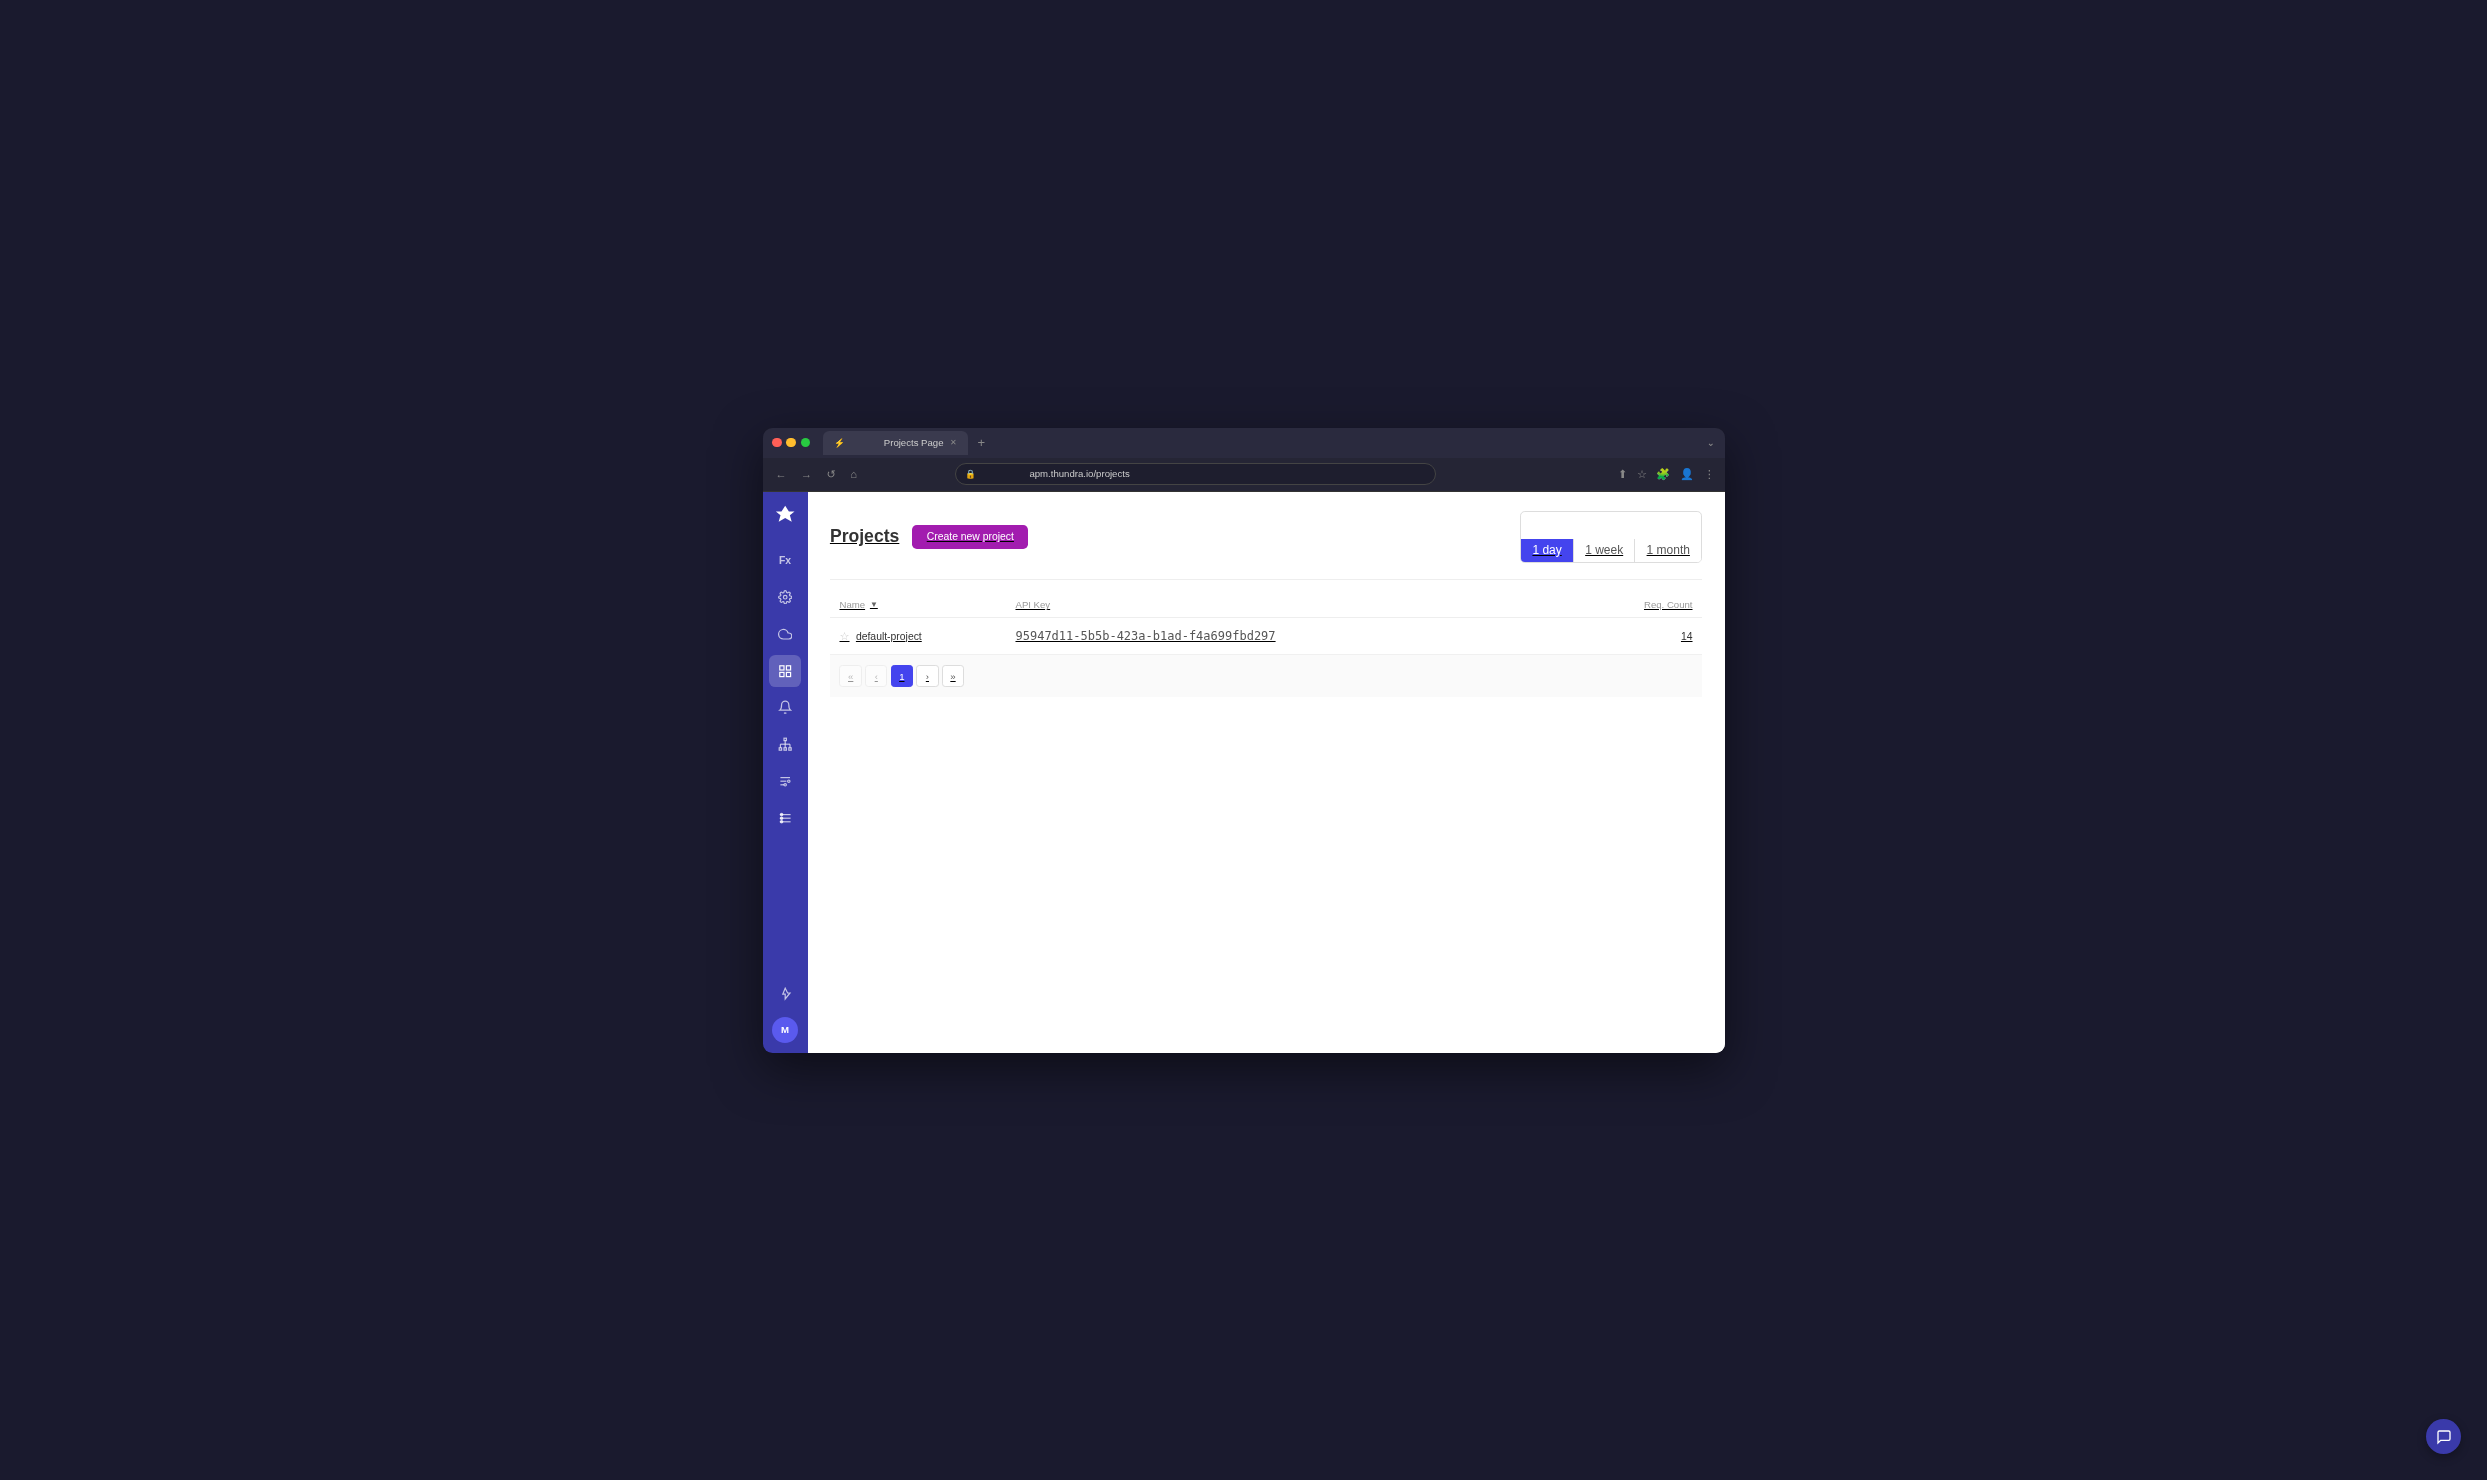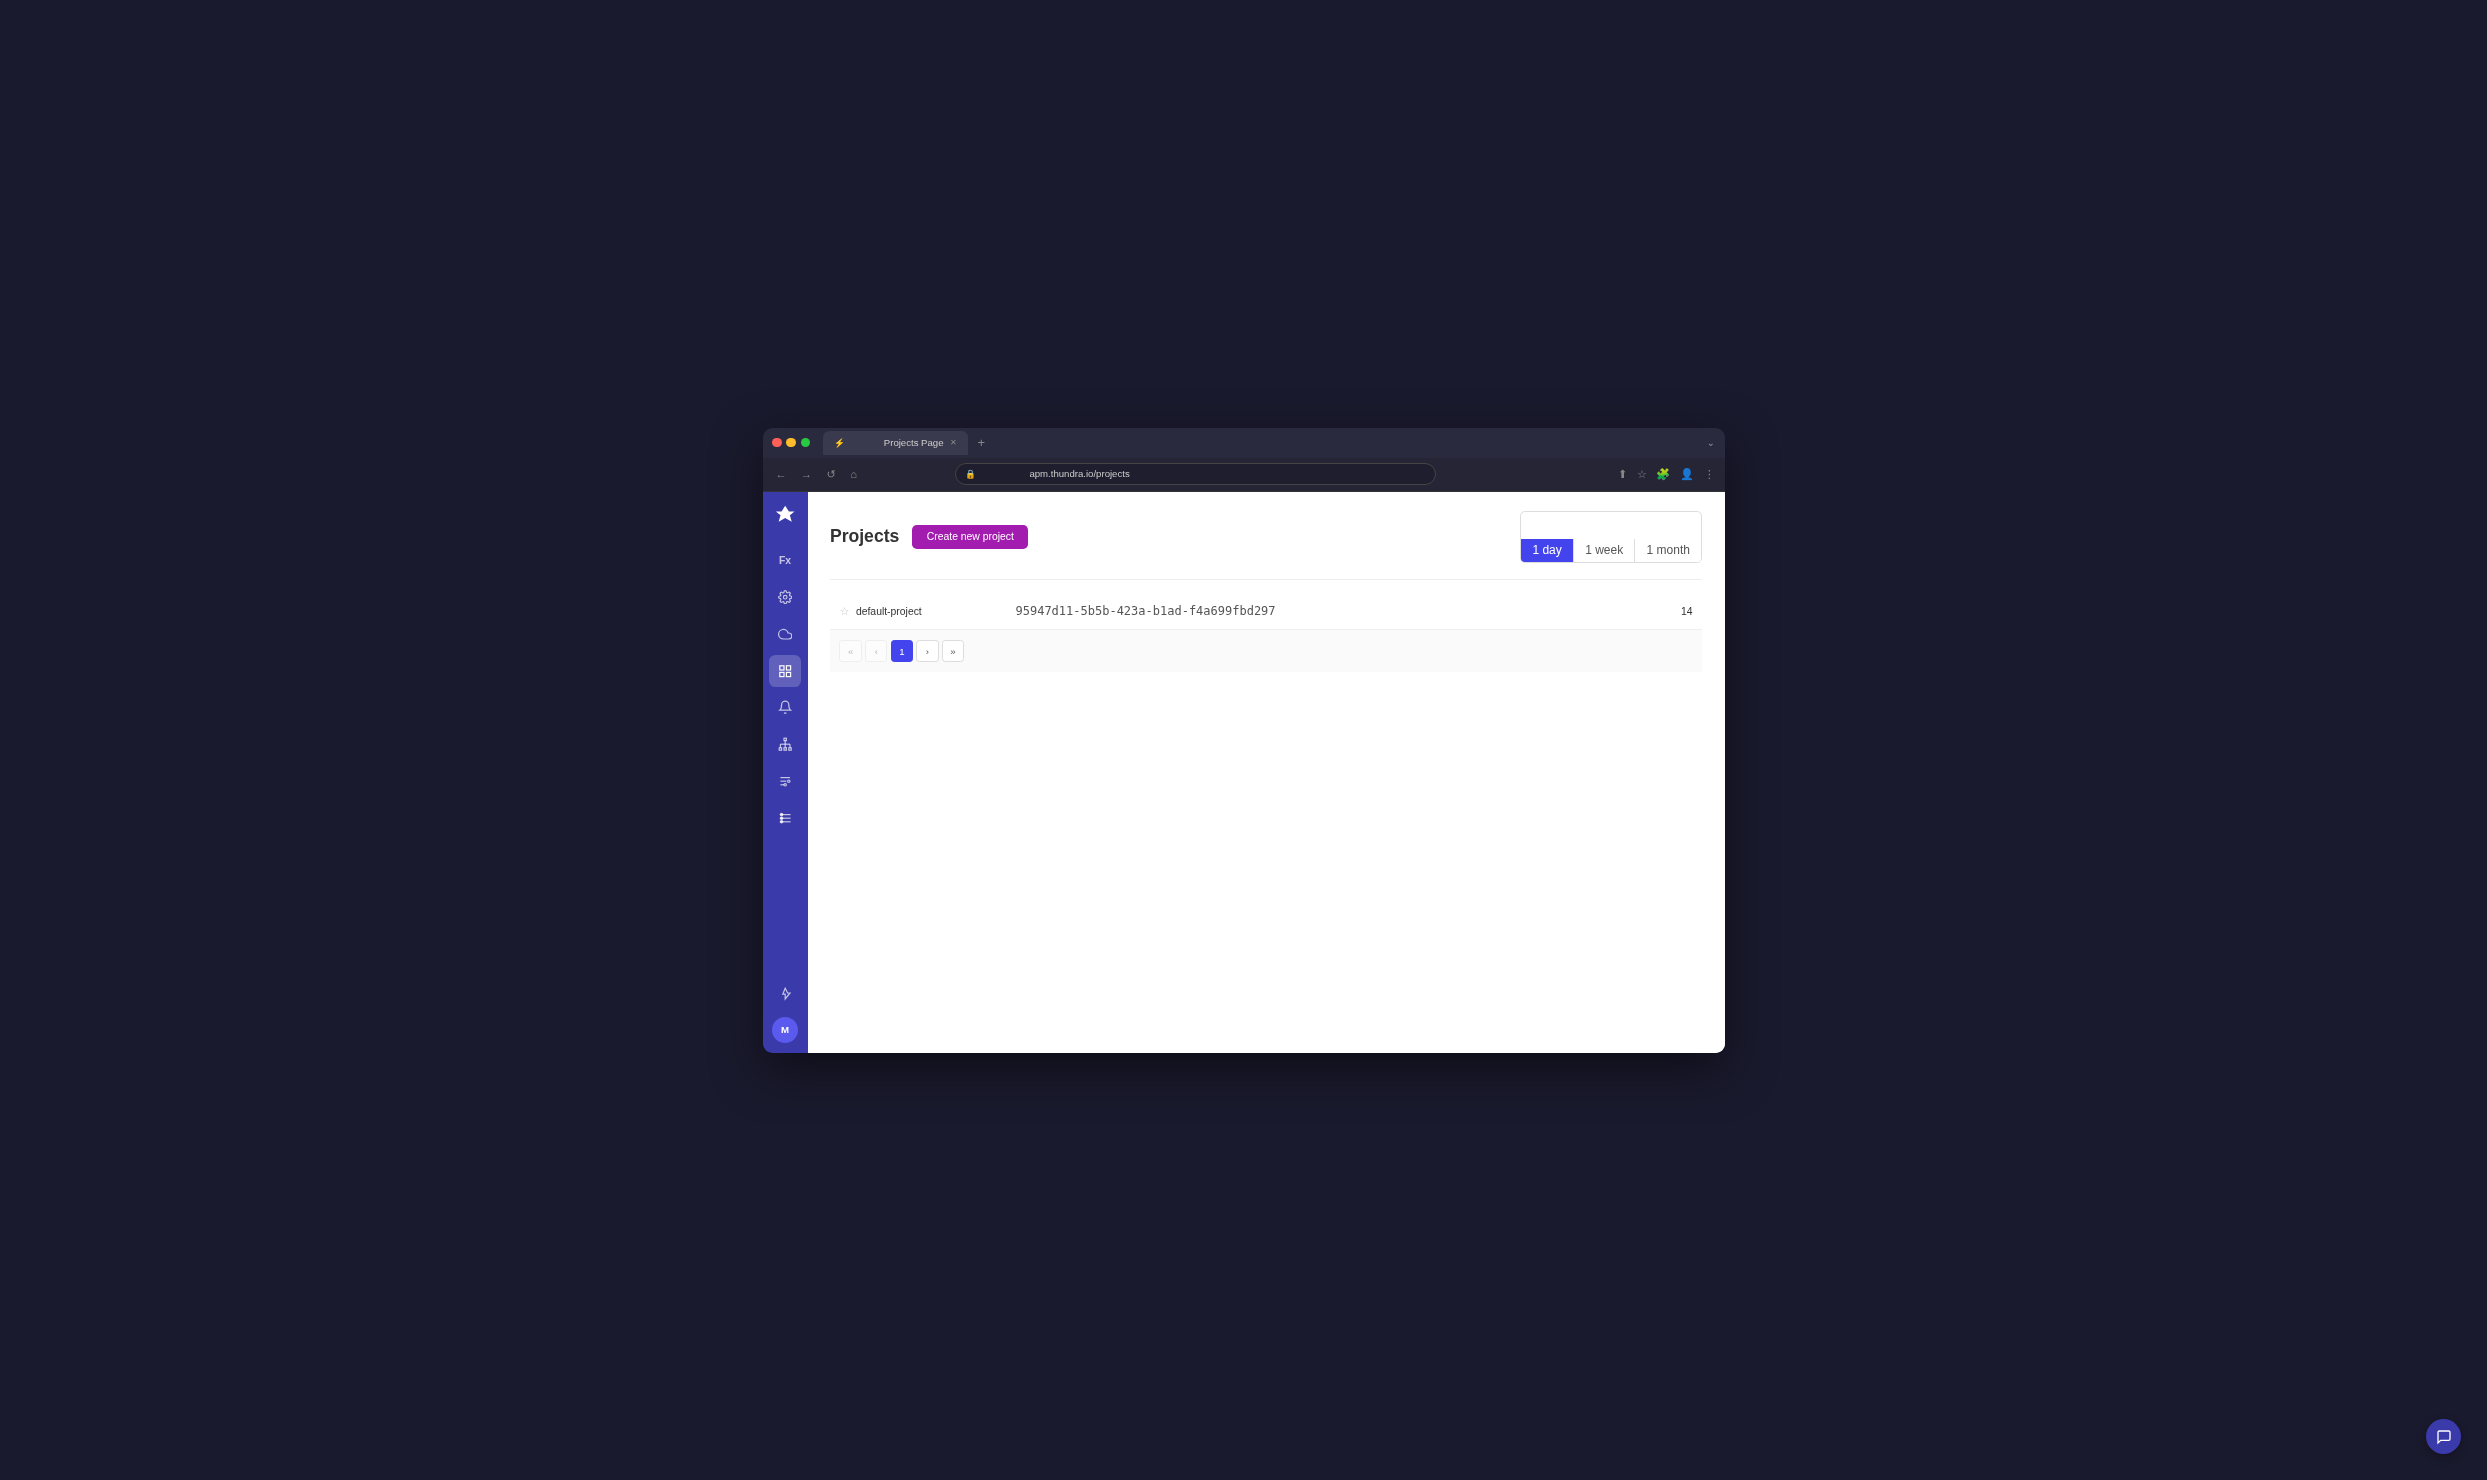--- a/index.html
+++ b/index.html
@@ -237,20 +237,21 @@
       color: white;
       font-size: 9.6px;
       font-weight: 600;
     }
 
     
     .page-content {
       flex: 1;
       background: #f5f5f5;
       overflow-y: auto;
+      text-decoration: underline;
     }
 
     .content-inner {
       background: white;
       min-height: 100%;
       padding: 19px 22.4px;
     }
 
     
     .page-header {
@@ -578,20 +579,32 @@
           <div class="time-filter">
             <button class="time-btn active">1 day</button>
             <button class="time-btn">1 week</button>
             <button class="time-btn">1 month</button>
           </div>
         </div>
 
         <hr class="divider">
 
         <div class="table-container">
+          <div class="table-header">
+            <div class="col-name">
+              <span>Name</span>
+              <span class="filter-icon">▼</span>
+            </div>
+            <div class="col-api-key">
+              <span>API Key</span>
+            </div>
+            <div class="col-req-count">
+              <span>Req. Count</span>
+            </div>
+          </div>
 
           <div class="table-row">
             <div class="project-name">
               <span class="star-icon">☆</span>
               <span class="project-name-text">default-project</span>
             </div>
             <div class="api-key-text">95947d11-5b5b-423a-b1ad-f4a699fbd297</div>
             <div class="req-count">14</div>
           </div>
 

